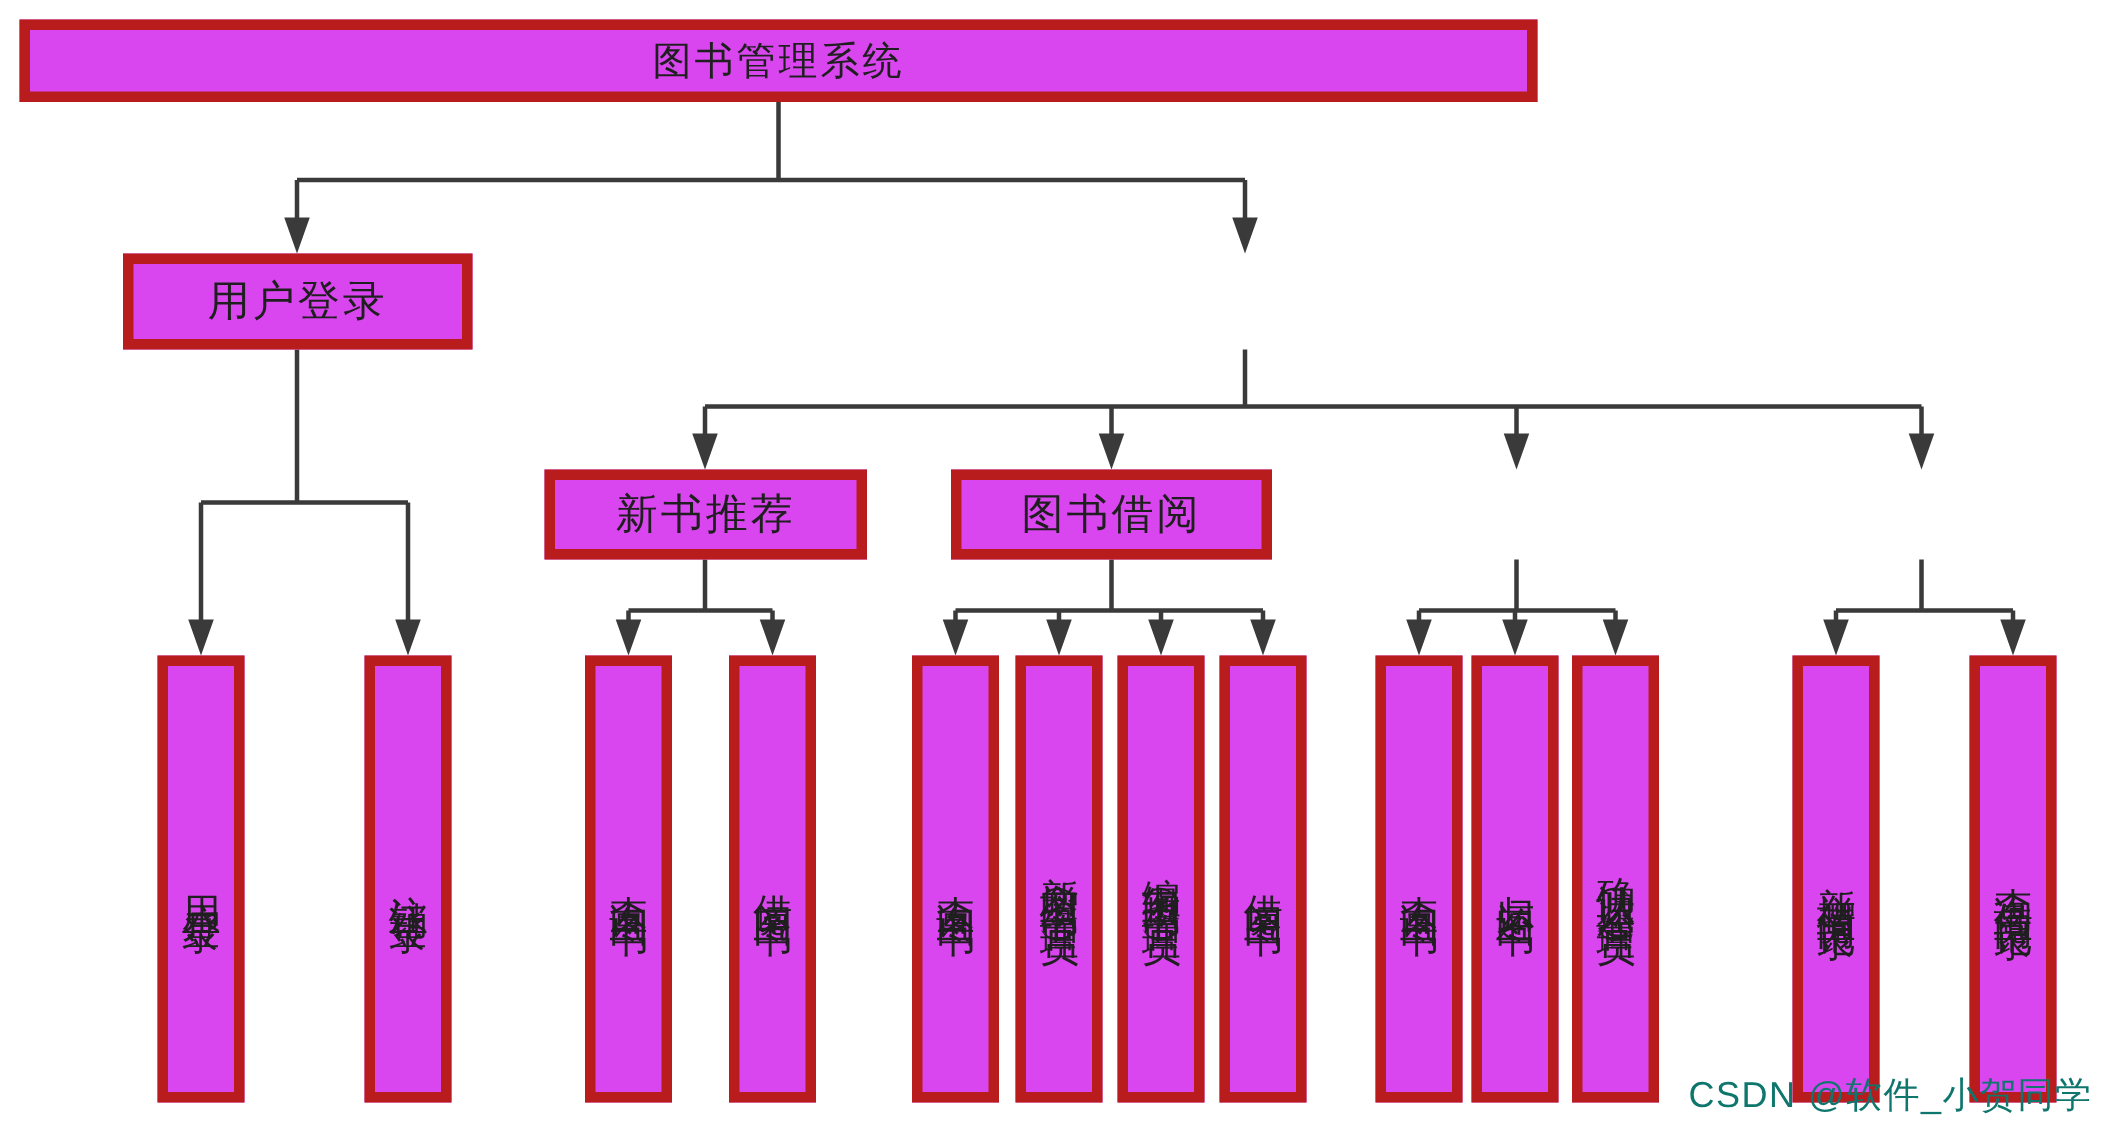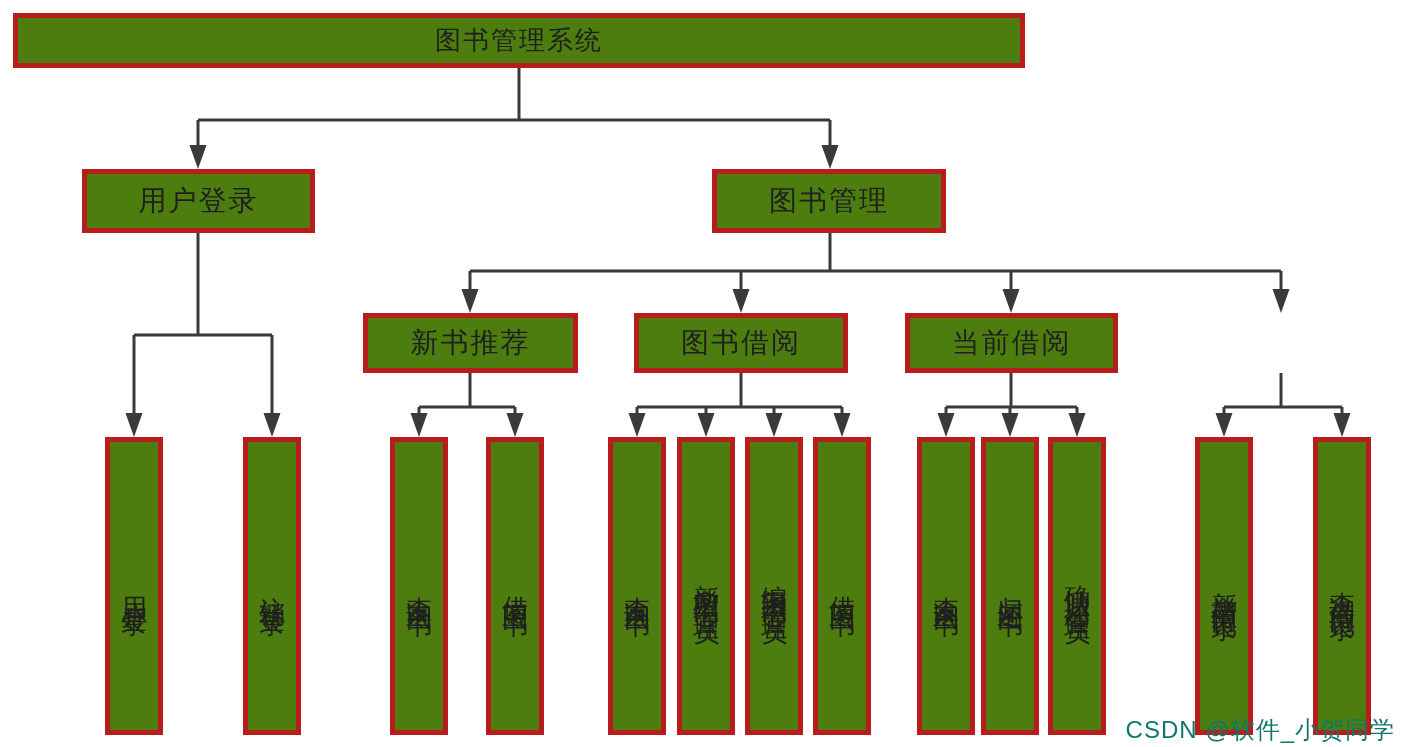--- a/index.html
+++ b/index.html
@@ -18,22 +18,22 @@
   .connectors {
     position: absolute;
     left: 0;
     top: 0;
     width: 1405px;
     height: 747px;
   }
   .box {
     position: absolute;
     box-sizing: border-box;
-    background: #4d7c0f;
-    border: 5px solid #b91c1c;
+    background: #d946ef;
+    border: 7px solid #b91c1c;
     display: flex;
     align-items: center;
     justify-content: center;
     color: #1f1f1f;
   }
   .hbox {
     font-size: 28px;
     letter-spacing: 2px;
     white-space: nowrap;
   }
@@ -107,25 +107,23 @@
     <g>
       <path d="M1281 373 V407 M1224 407 H1342 M1224 407 V420 M1342 407 V420"></path>
       <polygon points="1215.5,413 1232.5,413 1224,437" fill="#3a3a3a" stroke="none"></polygon>
       <polygon points="1333.5,413 1350.5,413 1342,437" fill="#3a3a3a" stroke="none"></polygon>
     </g>
   </svg>
 
   <div class="box hbox root-box">图书管理系统</div>
 
   <div class="box hbox" style="left:82px; top:169px; width:233px; height:64px;">用户登录</div>
-  <div class="box hbox" style="left:712px; top:169px; width:234px; height:64px;">图书管理</div>
 
   <div class="box hbox" style="left:363px; top:313px; width:215px; height:60px;">新书推荐</div>
   <div class="box hbox" style="left:634px; top:313px; width:214px; height:60px;">图书借阅</div>
-  <div class="box hbox" style="left:905px; top:313px; width:213px; height:60px;">当前借阅</div>
 
   <div class="box leaf" style="left:105px;">
     <span>用户登录</span>
   </div>
   <div class="box leaf" style="left:243px;">
     <span>注销登录</span>
   </div>
 
   <div class="box leaf" style="left:390px;">
     <span>查询图书</span>

